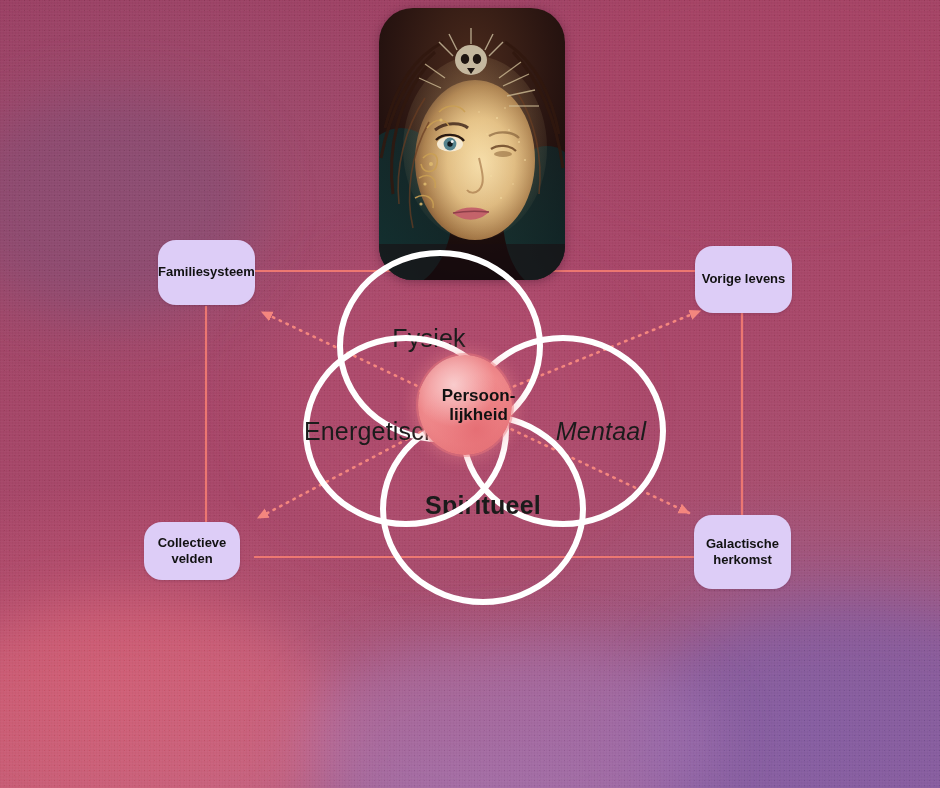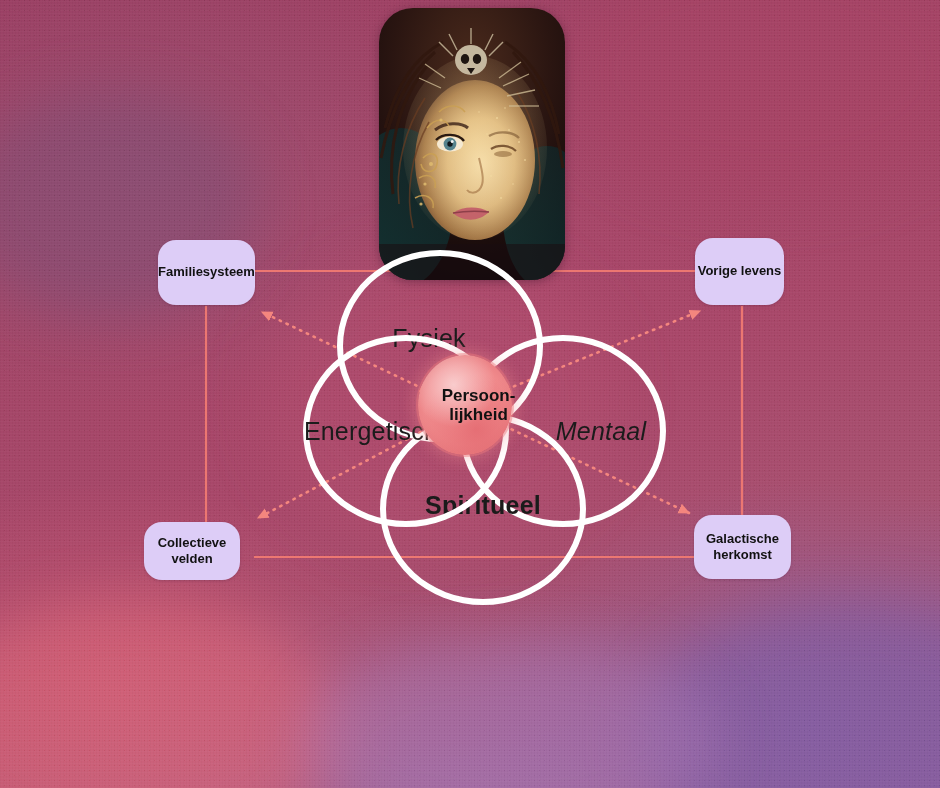--- a/index.html
+++ b/index.html
@@ -91,23 +91,23 @@
   .node{
     position:absolute;
     background:#ddcdf7;border-radius:18px;
     display:flex;align-items:center;justify-content:center;text-align:center;
     box-shadow:0 1px 3px rgba(60,25,55,.20);
   }
   .node span{
     font-size:13px;font-weight:700;color:#111;line-height:1.25;
   }
   .node-tl{left:158px;top:240px;width:97px;height:65px;}
-  .node-tr{left:695px;top:238px;width:89px;height:67px;}
+  .node-tr{left:695px;top:246px;width:97px;height:67px;}
   .node-bl{left:144px;top:522px;width:96px;height:58px;}
-  .node-br{left:694px;top:515px;width:97px;height:64px;}
+  .node-br{left:694px;top:515px;width:97px;height:74px;}
 </style>
 </head>
 <body>
 
 <div id="stage">
 
   <div class="bg-base"></div>
   <div class="bg-blotch" style="left:-40px;top:90px;width:300px;height:230px;background:rgba(128,78,118,.5);"></div>
   <div class="bg-blotch" style="left:560px;top:-60px;width:420px;height:260px;background:rgba(168,66,100,.45);"></div>
   <div class="bg-blotch" style="left:-80px;top:600px;width:420px;height:260px;background:rgba(224,104,122,.5);"></div>

